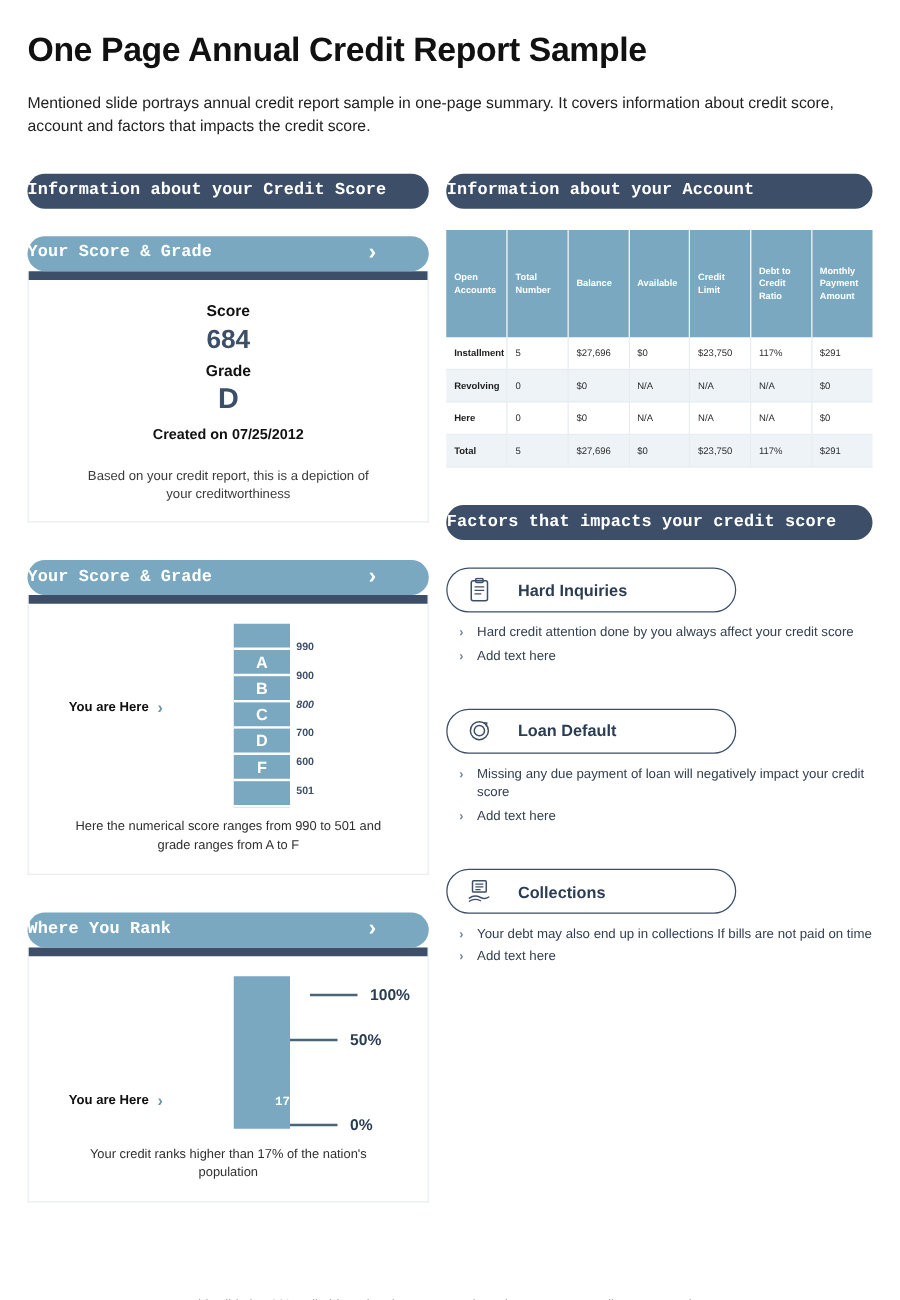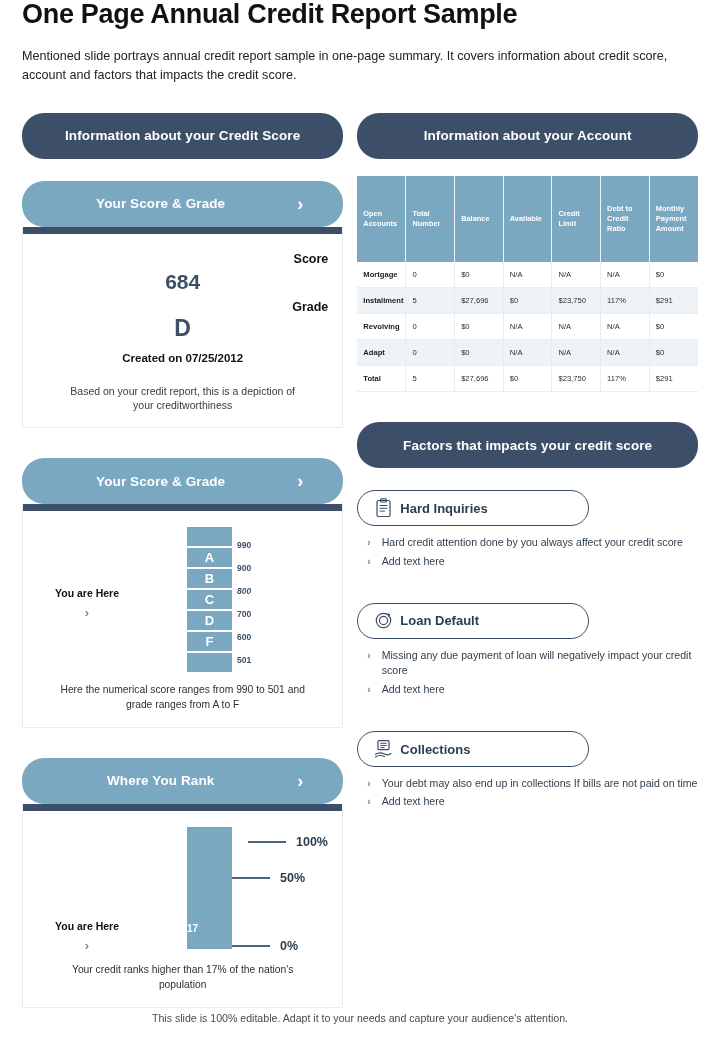--- a/index.html
+++ b/index.html
@@ -9,55 +9,55 @@
     font-family:"Liberation Sans","DejaVu Sans",sans-serif;
     color:#1b1b1b;
     position:relative;
     overflow:hidden;
   }
   .slide{width:720px;height:1040px;position:relative;padding:0 22px;}
 
   
   .title{
     font-size:27px;font-weight:bold;letter-spacing:-0.3px;
-    color:#111111;line-height:1.1;
+    color:#111111;margin-top:26px;line-height:1.1;
   }
   .subtitle{
     margin-top:17px;font-size:12.6px;line-height:1.55;color:#222222;
     max-width:672px;
   }
 
   
   .cols{display:flex;gap:14px;margin-top:27px;align-items:flex-start;}
   .col-left{width:332px;}
   .col-right{width:352px;}
 
   
   .pill{
-    border-radius:22px;height:46px;display:flex;align-items:center;
-    justify-content:center;position:relative;
-    font-size:13.5px;font-weight:bold;color:#ffffff;letter-spacing:.1px;
+    border-radius:22px;height:28px;display:flex;align-items:center;
+    position:relative;
+    font-size:13.5px;font-weight:bold;color:#ffffff;letter-spacing:.1px;font-family:Liberation Mono, monospace;
   }
   .pill-dark{background:#3d4f68;}
   .pill-light{background:#79a8c0;}
   .pill .chev{
     position:absolute;right:40px;font-size:18px;font-weight:bold;
     line-height:1;color:#ffffff;
   }
   .pill-light span.lbl{padding-right:44px;}
 
   
   .card{background:#ffffff;border:1px solid #e9edf1;border-top:none;}
   .card-rule{height:7px;background:#3d4f68;width:100%;}
   .card-body{padding:10px 14px 14px;}
   .gap-md{height:22px;}
   .gap-lg{height:30px;}
 
   
-  .score-label{text-align:right;font-size:12.5px;font-weight:bold;color:#111;margin-top:8px;}
+  .score-label{text-align:center;font-size:12.5px;font-weight:bold;color:#111;margin-top:8px;}
   .score-value{text-align:center;font-size:21px;font-weight:bold;color:#3d4f68;margin-top:5px;line-height:1;}
   .grade-value{text-align:center;font-size:23px;font-weight:bold;color:#3d4f68;margin-top:3px;line-height:1;}
   .created{text-align:center;font-size:11.5px;font-weight:bold;color:#111;margin-top:12px;}
   .based{text-align:center;font-size:10.5px;color:#3b3b3b;margin-top:20px;line-height:1.4;padding:0 22px;}
 
   
   .tbl{width:100%;border-collapse:collapse;table-layout:fixed;margin-top:17px;}
   .tbl th{
     background:#79a8c0;color:#ffffff;font-size:7.4px;font-weight:bold;
     text-align:left;vertical-align:middle;height:86px;
@@ -80,45 +80,45 @@
     position:absolute;left:150px;top:0;width:45px;
   }
   .seg{height:21px;background:#79a8c0;border-bottom:2px solid #ffffff;
        display:flex;align-items:center;justify-content:center;
        color:#ffffff;font-size:13px;font-weight:bold;line-height:1;}
   .seg.blank{color:transparent;}
   .ticks{position:absolute;left:200px;top:0;width:60px;height:100%;text-align:center;}
   .tick{position:absolute;font-size:8.5px;font-weight:bold;color:#3d4f68;left:0;}
   .you-are-here{
     position:absolute;display:flex;align-items:center;gap:7px;
-    font-size:10.5px;font-weight:bold;color:#111;flex-direction:column;
+    font-size:10.5px;font-weight:bold;color:#111;
   }
   .you-are-here .chev2{color:#6f94aa;font-size:13px;font-weight:bold;line-height:1;}
   .caption{
     text-align:center;font-size:10.3px;color:#2f2f2f;line-height:1.45;
     margin-top:6px;padding:0 18px;
   }
 
   
   .rank-wrap{position:relative;height:130px;margin-top:6px;}
   .rank-bar{
     position:absolute;left:150px;top:0;width:45px;height:122px;background:#79a8c0;
   }
   .rank-num{
-    position:absolute;left:150px;width:45px;text-align:left;
-    color:#ffffff;font-size:10px;font-weight:bold;
+    position:absolute;left:150px;width:45px;text-align:right;
+    color:#ffffff;font-size:10px;font-weight:bold;font-family:Liberation Mono, monospace;
   }
   .rank-tick{position:absolute;left:195px;display:flex;align-items:center;gap:0;}
   .rank-tick .line{width:38px;height:1.5px;background:#4a647e;}
   .rank-tick .lbl{margin-left:10px;font-size:12.5px;font-weight:bold;color:#2b3d52;}
 
   
   .factor{margin-top:2px;}
   .factor-head{
-    display:flex;align-items:center;gap:7px;
+    display:flex;align-items:center;gap:21px;
     border:1.3px solid #3d4f68;border-radius:20px;height:36px;
     padding:0 16px;width:232px;background:#ffffff;
   }
   .factor-title{font-size:13px;font-weight:bold;color:#2b3d52;}
   .ficon{width:19px;height:21px;flex:none;display:block;}
   .bullets{margin-top:9px;padding-left:10px;}
   .bullet{display:flex;gap:11px;font-size:10.6px;color:#33404f;line-height:1.45;margin-bottom:3px;}
   .bullet .b-chev{color:#6f8396;font-weight:bold;font-size:10px;flex:none;line-height:1.5;}
 
   
@@ -245,48 +245,39 @@
               <th>Total Number</th>
               <th>Balance</th>
               <th>Available</th>
               <th>Credit Limit</th>
               <th>Debt to Credit Ratio</th>
               <th>Monthly Payment Amount</th>
             </tr>
         </thead>
         <tbody id="tbl-body">
             <tr>
-              <td class="rowhdr">Mortgage</td>
-              <td>0</td>
-              <td>$0</td>
-              <td>N/A</td>
-              <td>N/A</td>
-              <td>N/A</td>
-              <td>$0</td>
-            </tr>
-            <tr>
               <td class="rowhdr">Installment</td>
               <td>5</td>
               <td>$27,696</td>
               <td>$0</td>
               <td>$23,750</td>
               <td>117%</td>
               <td>$291</td>
             </tr>
             <tr>
               <td class="rowhdr">Revolving</td>
               <td>0</td>
               <td>$0</td>
               <td>N/A</td>
               <td>N/A</td>
               <td>N/A</td>
               <td>$0</td>
             </tr>
             <tr>
-              <td class="rowhdr">Adapt</td>
+              <td class="rowhdr">Here</td>
               <td>0</td>
               <td>$0</td>
               <td>N/A</td>
               <td>N/A</td>
               <td>N/A</td>
               <td>$0</td>
             </tr>
             <tr>
               <td class="rowhdr">Total</td>
               <td>5</td>

